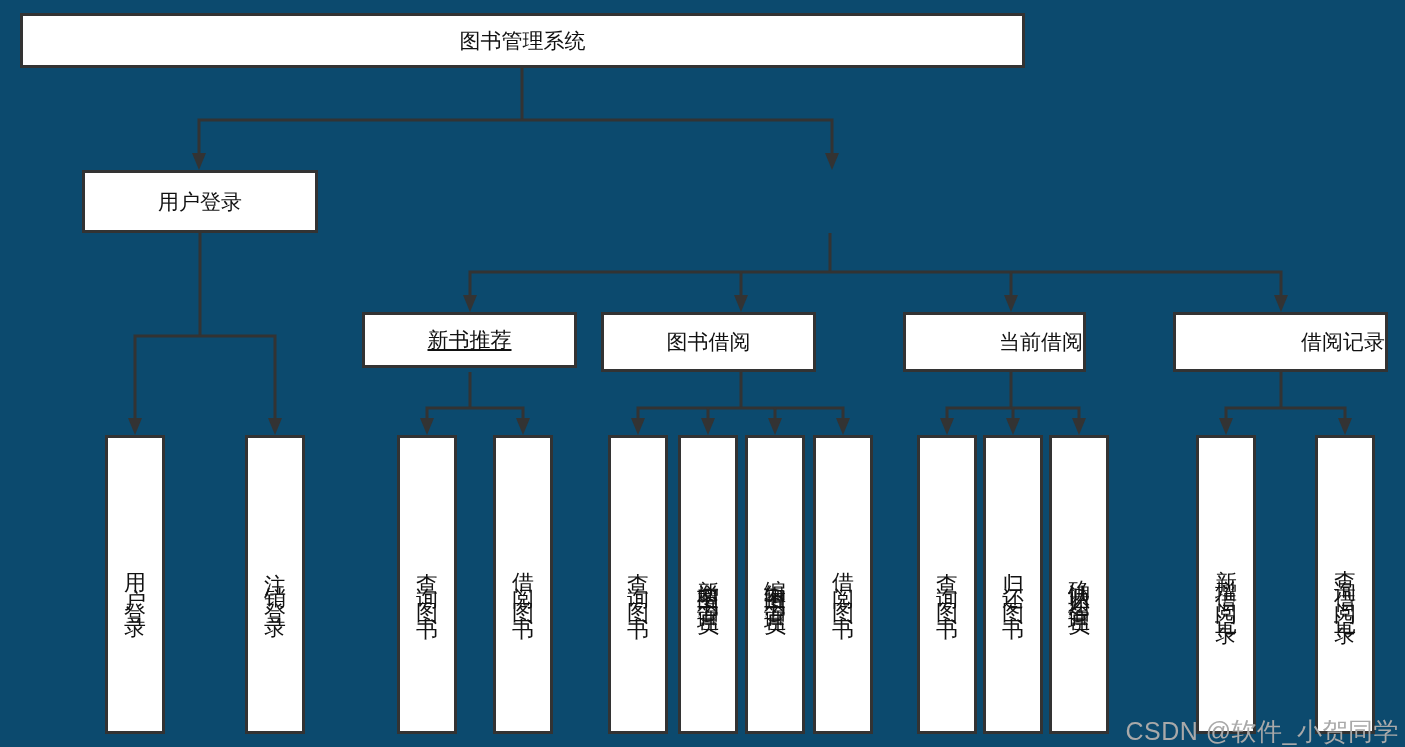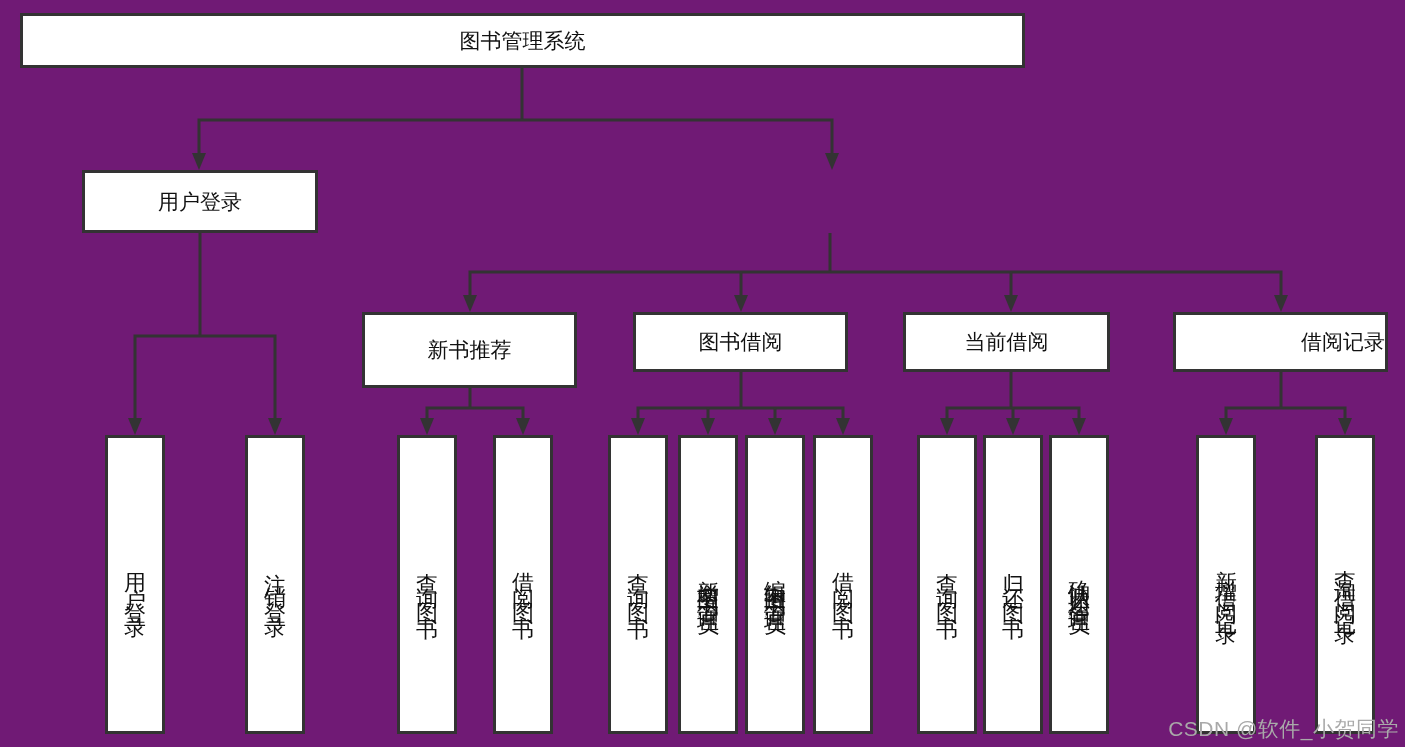--- a/index.html
+++ b/index.html
@@ -1,20 +1,20 @@
 <!DOCTYPE html>
 <html><head>
 <meta charset="utf-8">
 <style>
   html, body { margin: 0; padding: 0; background: #ffffff; }
   #canvas {
     position: relative;
     width: 1405px;
     height: 747px;
-    background: #701a75;
+    background: #0c4a6e;
     font-family: "Liberation Sans", sans-serif;
     overflow: hidden;
   }
   #connectors {
     position: absolute;
     left: 0; top: 0;
     width: 1405px; height: 747px;
     z-index: 1;
   }
   .node {
@@ -35,21 +35,21 @@
     font-size: 22px;
     letter-spacing: 15px;
     line-height: 1;
   }
   .leaf.mid .vtext  { letter-spacing: 11px; }
   .leaf.long .vtext { letter-spacing: 5px; }
   #watermark {
     position: absolute;
     right: 6px;
     top: 715px;
-    font-size: 21px;
+    font-size: 25px;
     color: #a9a9a9;
     letter-spacing: 0.5px;
     z-index: 3;
     white-space: nowrap;
   }
 </style>
 </head>
 <body>
 
 <div id="canvas">
@@ -107,27 +107,27 @@
   </svg>
 
   <div class="node" style="left:20px; top:13px; width:1005px; height:55px;">
     <span class="hlabel">图书管理系统</span>
   </div>
 
   <div class="node" style="left:82px; top:170px; width:236px; height:63px;">
     <span class="hlabel">用户登录</span>
   </div>
 
-  <div class="node" style="left:362px; top:312px; width:215px; height:76px;">
+  <div class="node" style="left:362px; top:312px; width:215px; height:56px;text-decoration:underline;">
     <span class="hlabel">新书推荐</span>
   </div>
-  <div class="node" style="left:633px; top:312px; width:215px; height:60px;">
+  <div class="node" style="left:601px; top:312px; width:215px; height:60px;">
     <span class="hlabel">图书借阅</span>
   </div>
-  <div class="node" style="left:903px; top:312px; width:207px; height:60px;">
+  <div class="node" style="left:903px; top:312px; width:183px; height:60px;justify-content:flex-end;">
     <span class="hlabel">当前借阅</span>
   </div>
   <div class="node" style="left:1173px; top:312px; width:215px; height:60px;justify-content:flex-end;">
     <span class="hlabel">借阅记录</span>
   </div>
 
   <div class="node leaf" style="left:105px; top:435px; width:60px; height:299px;">
     <span class="vtext">用户登录</span>
   </div>
   <div class="node leaf" style="left:245px; top:435px; width:60px; height:299px;">

